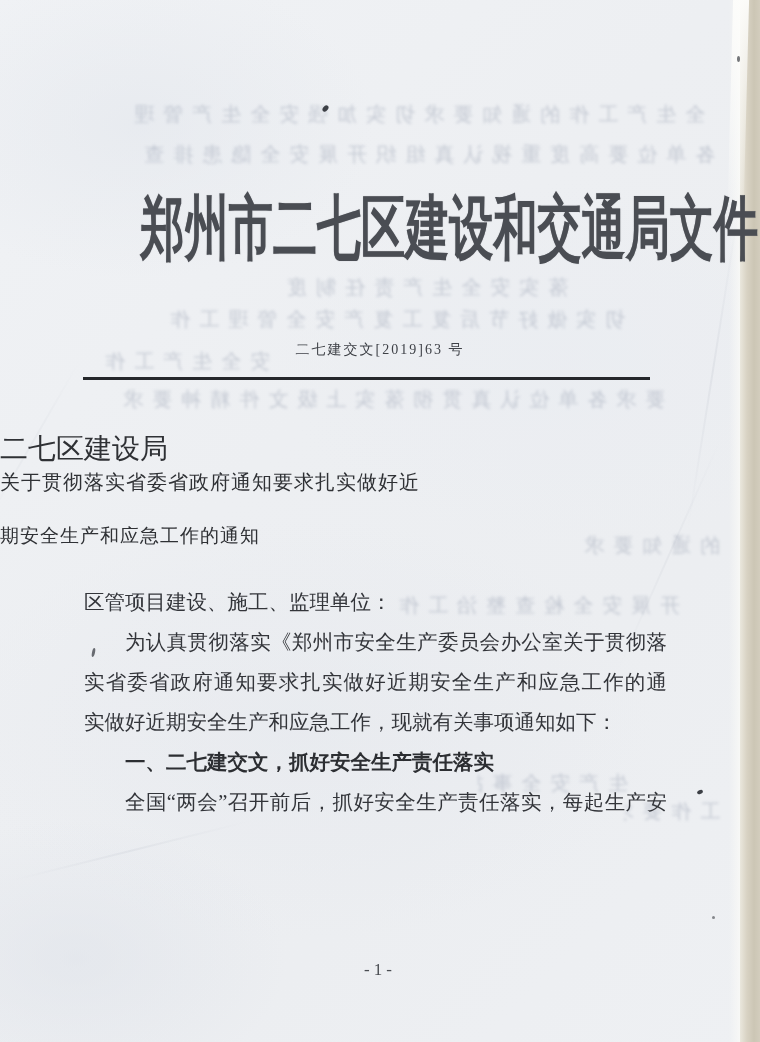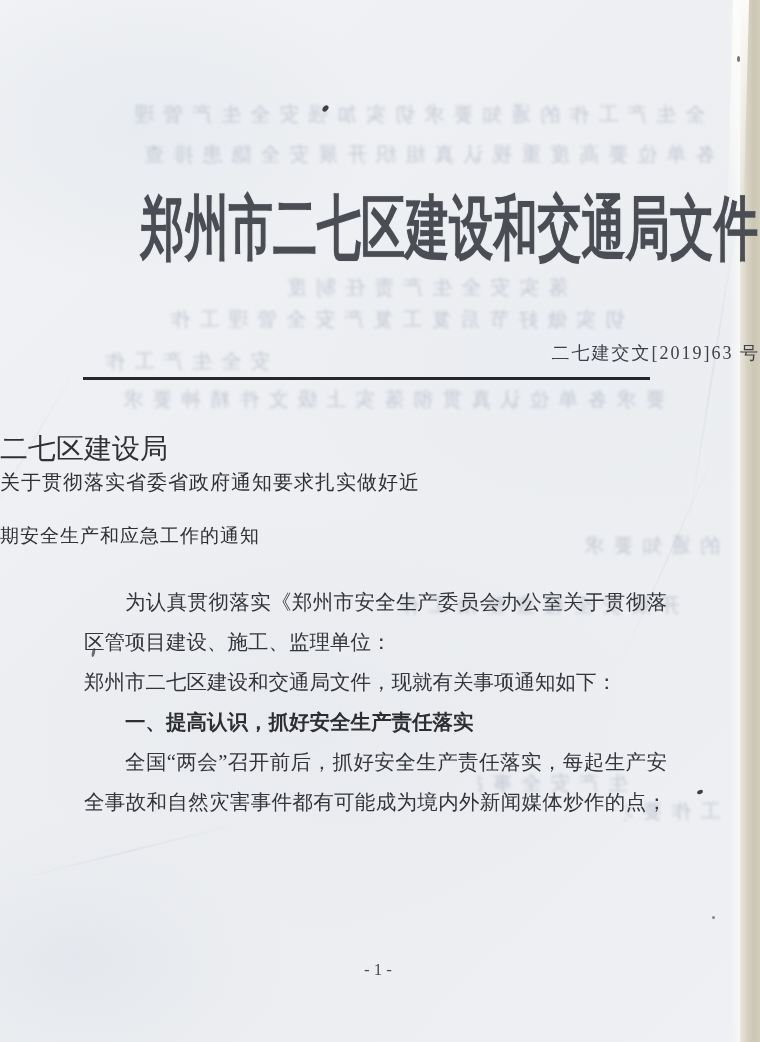--- a/index.html
+++ b/index.html
@@ -34,22 +34,22 @@
   .speck{position:absolute;background:#3c3f45;border-radius:50%;}
   .s1{left:323px;top:105px;width:5px;height:7px;transform:rotate(40deg);}
   .s2{left:697px;top:790px;width:6px;height:4px;transform:rotate(-25deg);}
   .s3{left:737px;top:56px;width:3px;height:6px;opacity:.7;}
   .s4{left:92px;top:648px;width:3px;height:9px;transform:rotate(12deg);opacity:.75;}
   .s5{left:712px;top:916px;width:3px;height:3px;opacity:.6;}
   
   .agency-title{position:absolute;top:182px;left:0;width:100%;text-align:center;
     font-size:70px;font-weight:bold;color:#4a4d53;transform:scaleX(.63);white-space:nowrap;
     text-shadow:0 0 1px rgba(74,77,83,.55);}
-  .doc-number{position:absolute;top:341px;left:0;width:100%;text-align:right;
-    font-size:18px;color:#3e4147;letter-spacing:2px;}
+  .doc-number{position:absolute;top:341px;left:0;width:100%;text-align:center;
+    font-size:14px;color:#3e4147;letter-spacing:2px;}
   .rule{position:absolute;top:377px;left:83px;width:567px;height:3px;background:#25272b;}
   .doc-title{position:absolute;left:0;width:100%;text-align:left;font-weight:normal;color:#2f3135;}
   .t1{top:430px;font-size:28px;}
   .t2{top:469px;font-size:20px;letter-spacing:1px;}
   .t3{top:523px;font-size:19px;letter-spacing:1px;}
   .body{position:absolute;top:582px;left:84px;width:583px;font-size:20.5px;color:#33353a;}
   .line{height:40px;line-height:40px;white-space:nowrap;overflow:visible;}
   .line.j{white-space:normal;text-align:justify;text-align-last:justify;overflow:hidden;}
   .line.indent{text-indent:41px;}
   .line.heading{font-weight:bold;color:#2c2e32;}
@@ -88,23 +88,23 @@
 
   <div class="agency-title">郑州市二七区建设和交通局文件</div>
   <div class="doc-number">二七建交文[2019]63 号</div>
   <div class="rule"></div>
 
   <div class="doc-title t1">二七区建设局</div>
   <div class="doc-title t2">关于贯彻落实省委省政府通知要求扎实做好近</div>
   <div class="doc-title t3">期安全生产和应急工作的通知</div>
 
   <div class="body">
+    <div class="line">区管项目建设、施工、监理单位：</div>
     <div class="line j indent">为认真贯彻落实《郑州市安全生产委员会办公室关于贯彻落</div>
-    <div class="line">区管项目建设、施工、监理单位：</div>
-    <div class="line">郑州市二七区建设和交通局文件，现就有关事项通知如下：</div>
-    <div class="line heading indent">一、提高认识，抓好安全生产责任落实</div>
+    <div class="line j">实省委省政府通知要求扎实做好近期安全生产和应急工作的通</div>
+    <div class="line">实做好近期安全生产和应急工作，现就有关事项通知如下：</div>
+    <div class="line heading indent">一、二七建交文，抓好安全生产责任落实</div>
     <div class="line j indent">全国“两会”召开前后，抓好安全生产责任落实，每起生产安</div>
-    <div class="line j">全事故和自然灾害事件都有可能成为境内外新闻媒体炒作的点；</div>
   </div>
 
   <div class="page-number">-1-</div>
 
 </div>
 
 </body></html>

